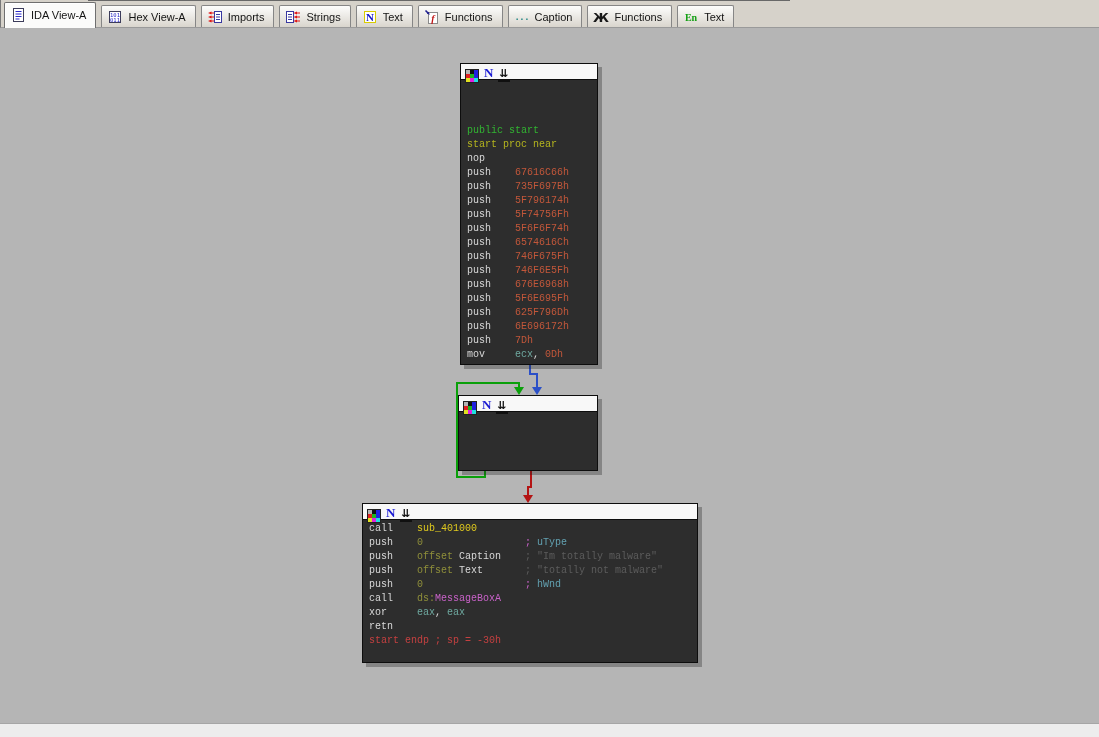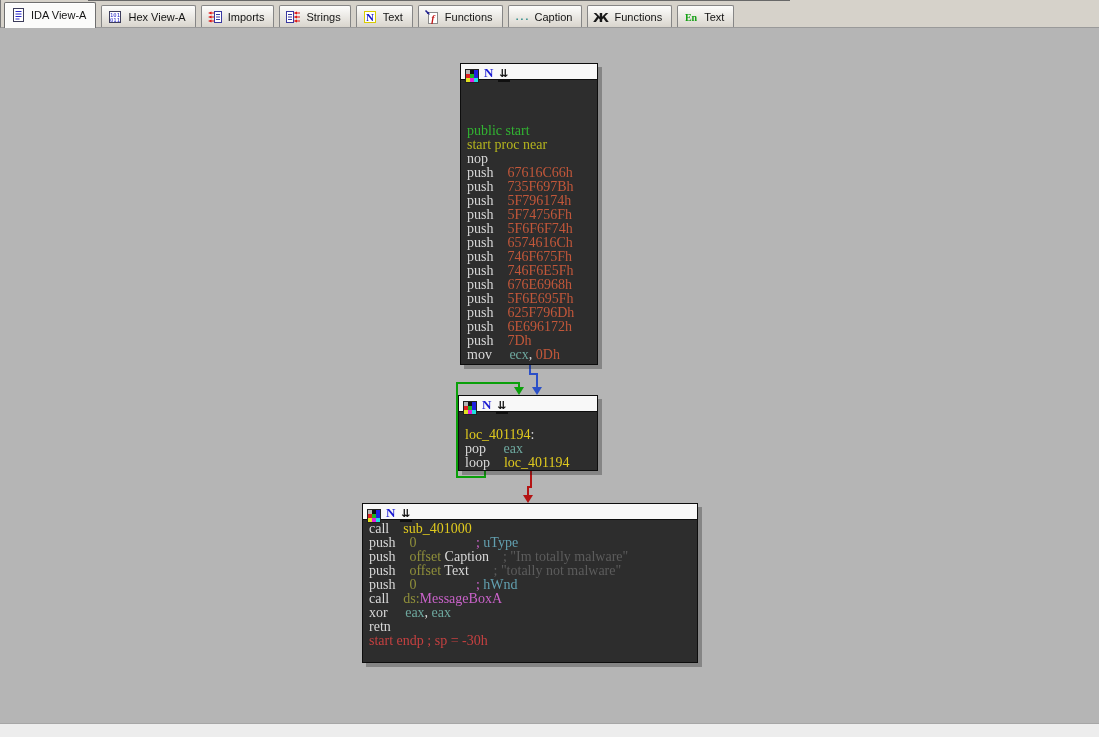--- a/index.html
+++ b/index.html
@@ -22,21 +22,21 @@
   
   .canvas{position:absolute;top:29px;left:0;width:1099px;height:694px;background:var(--canvas_bg,#b5b5b5)}
   .statusbar{position:absolute;bottom:0;left:0;width:1099px;height:14px;
              background:var(--statusbar_bg,#ededed);border-top:1px solid #a6a6a6;z-index:5}
 
   
   .node{position:absolute;background:var(--node_bg,#2d2d2d);border:1px solid #0d0d0d;
         box-shadow:4px 4px 0 0 rgba(30,30,30,.32)}
   .node-title{height:16px;background:var(--node_title_bg,#f8f8f8);border-bottom:1px solid #0d0d0d;
         display:flex;align-items:center;gap:5px;padding:0 4px}
-  .node-body{padding:2px 8px 0 6px;font-family:Liberation Serif, serif;font-size:14px;
+  .node-body{padding:2px 8px 0 6px;font-family:Liberation Mono, monospace;font-size:10px;
         line-height:14px;white-space:pre;overflow:hidden}
   .asm-line{height:14px}
 
   
   .pal{display:inline-grid;grid-template-columns:repeat(3,4px);grid-auto-rows:4px;border:1px solid #222}
   .pal i{display:block}
   .nico{color:var(--names_icon_blue,#1a1ad2);font:bold 13px/13px "Liberation Serif",serif}
   .cico{font:bold 11px/9px "DejaVu Sans",sans-serif;color:#101010;border-bottom:2px solid #101010;padding:0 1px}
 
   
@@ -197,21 +197,20 @@
             <i style="background:#e02020"></i>
             <i style="background:#20b420"></i>
             <i style="background:#2020e0"></i>
             <i style="background:#e0e020"></i>
             <i style="background:#e020e0"></i>
             <i style="background:#20e0e0"></i>
           </span></span>
         <span><b class="nico">N</b></span>
         <span><span class="cico">⇊</span></span>
       </div>
-      <div class="node-body"><div class="asm-line"></div><div class="asm-line"><span class="s-name">loc_401194</span><span class="s-mn">:</span></div><div class="asm-line"><span class="s-mn">pop     </span><span class="s-reg">eax</span></div><div class="asm-line"><span class="s-mn">loop    </span><span class="s-name">loc_401194</span></div></div>
     </div>
     <div class="node" style="left: 362px; top: 474px; width: 336px; height: 160px;">
       <div class="node-title">
         <span><span class="pal">
             <i style="background:#b4b4b4"></i>
             <i style="background:#101010"></i>
             <i style="background:#2020e0"></i>
             <i style="background:#e02020"></i>
             <i style="background:#20b420"></i>
             <i style="background:#2020e0"></i>

